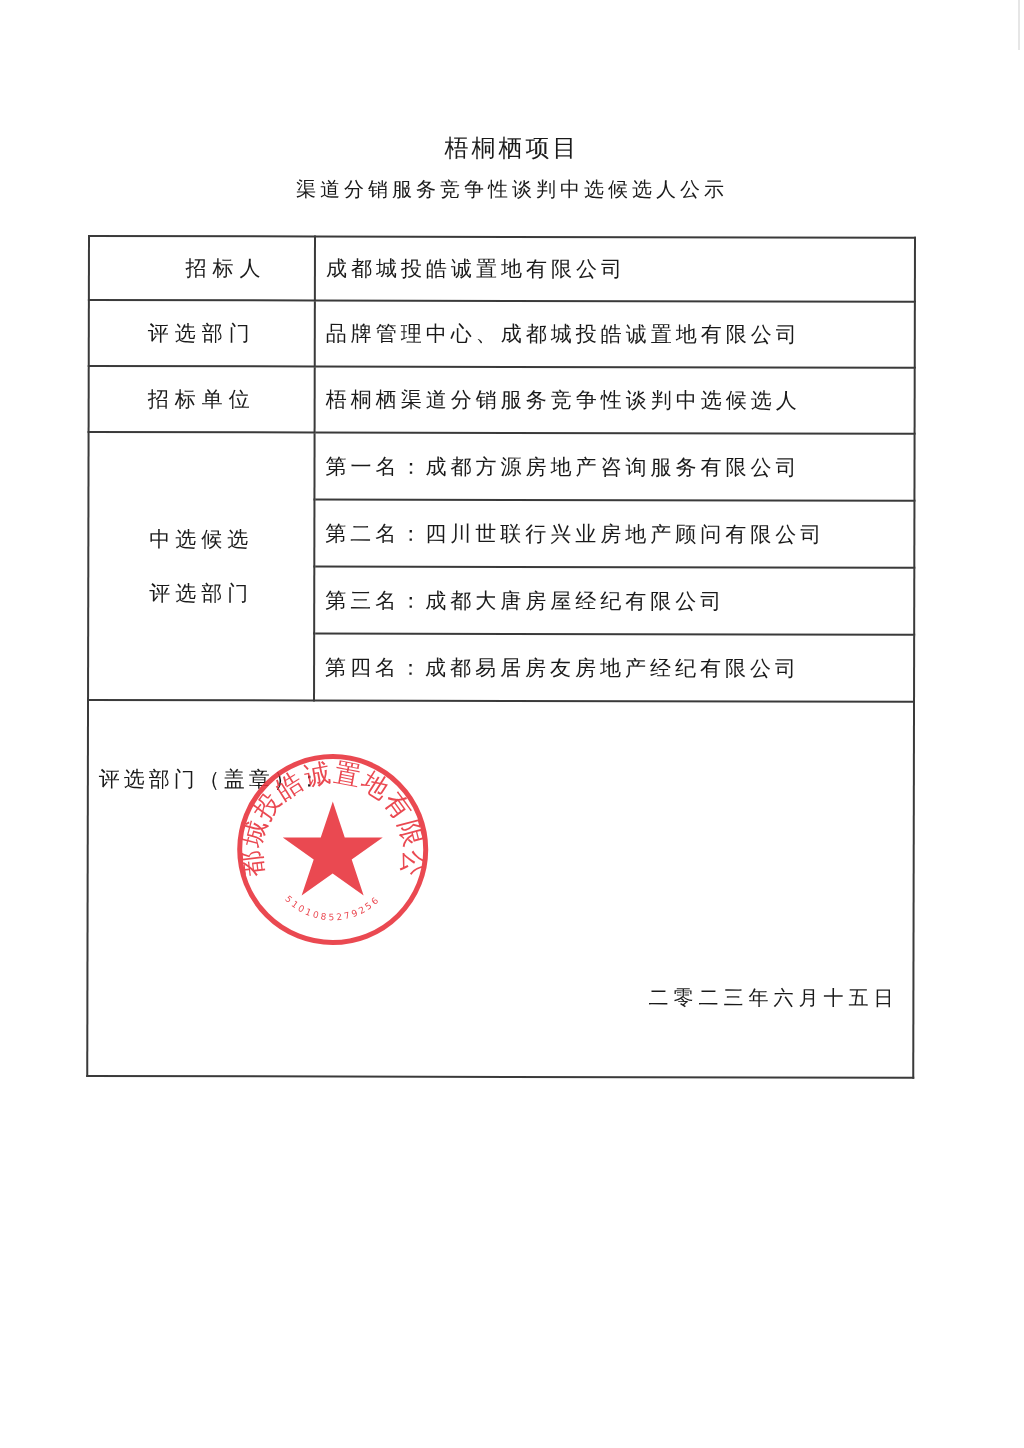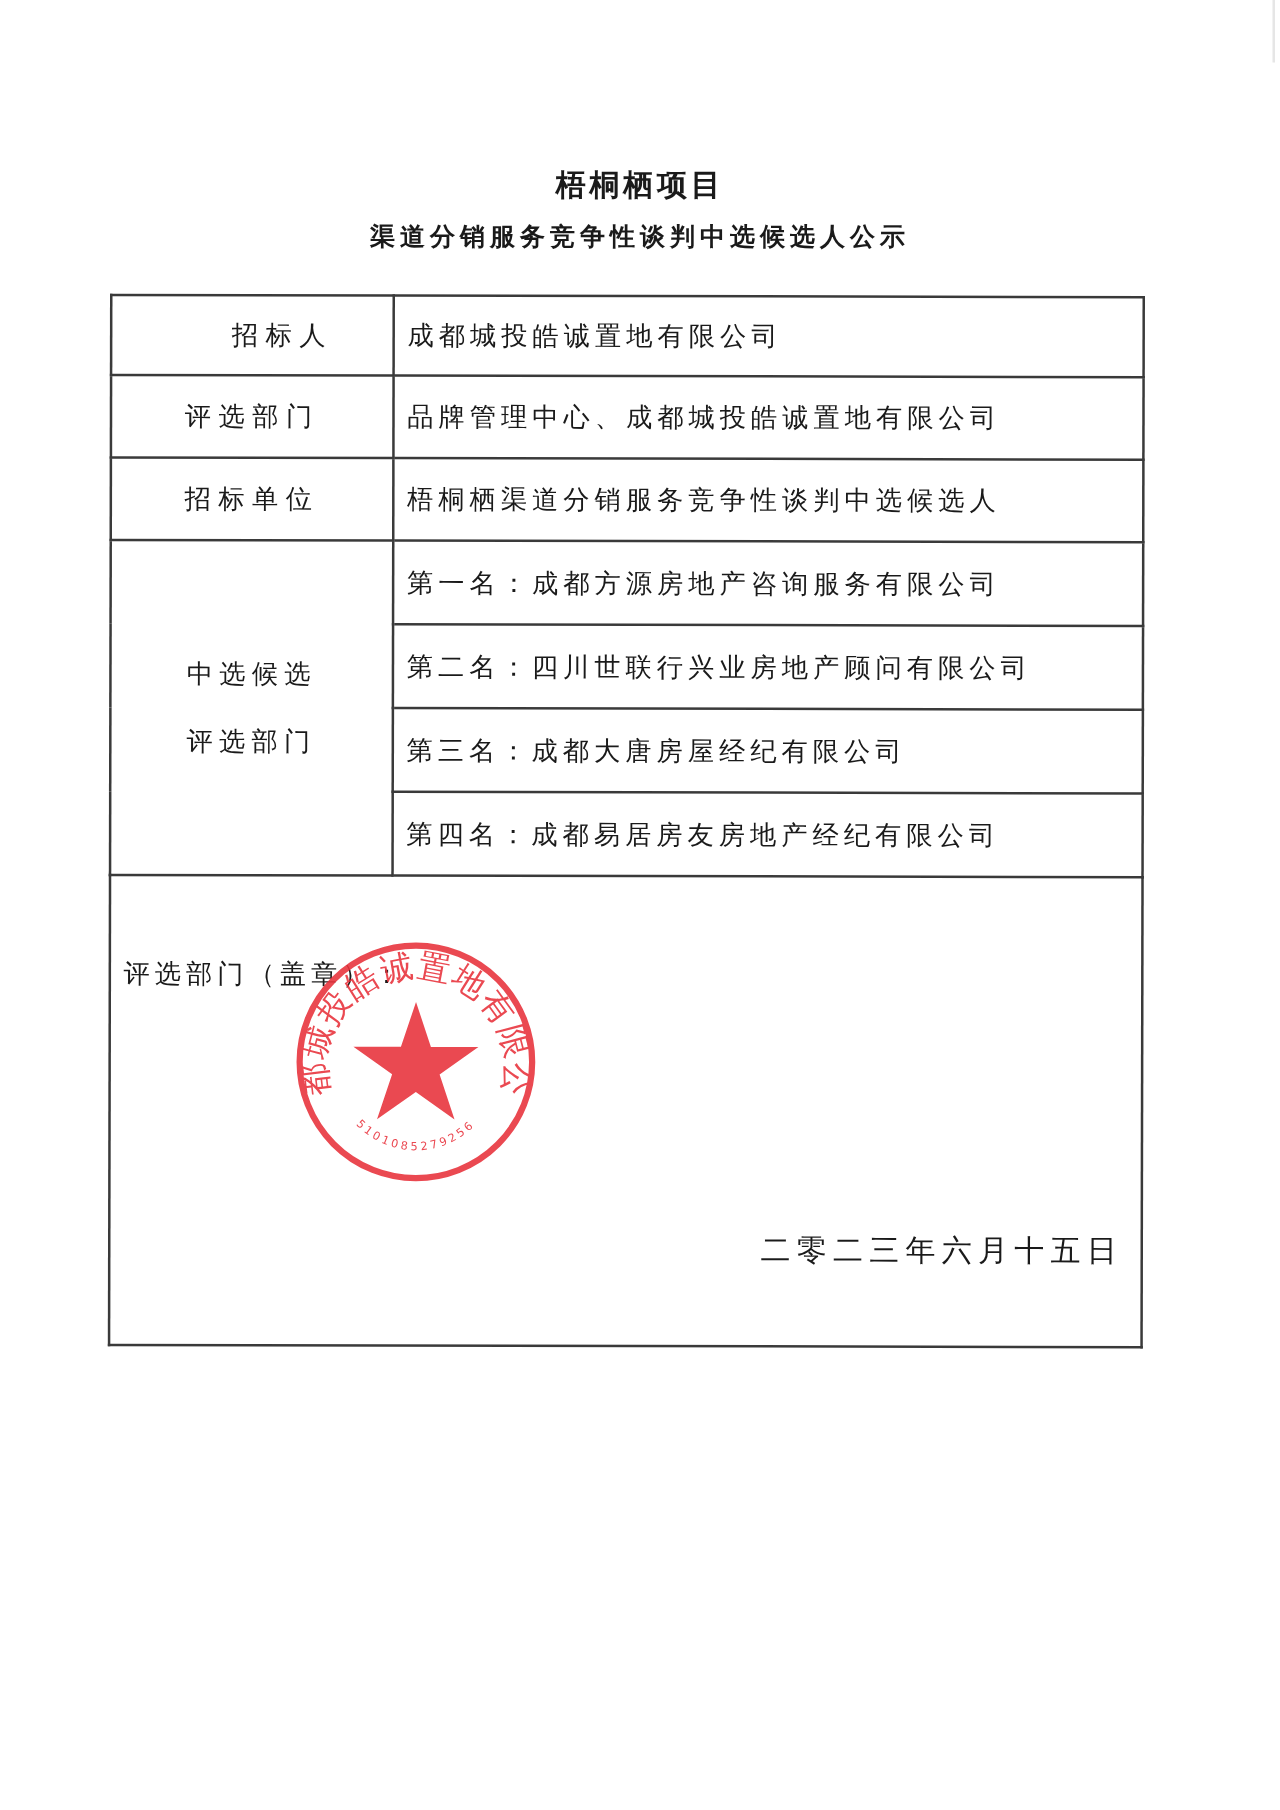--- a/index.html
+++ b/index.html
@@ -11,21 +11,21 @@
       font-family: "DejaVu Serif", "Liberation Serif", serif;
       color: #1a1a1a;
     }
     .page-edge {
       position: absolute; right: 4px; top: 0; width: 2px; height: 50px;
       background: #e6e6e6;
     }
     .title {
       position: absolute; left: 0; width: 1024px; text-align: center;
       font-family: "DejaVu Sans", "Liberation Sans", sans-serif;
-      font-weight: bold; color: #1a1a1a;
+      font-weight: normal; color: #1a1a1a;
     }
     .title-1 { top: 132px; font-size: 24px; letter-spacing: 3px; }
     .title-2 { top: 176px; font-size: 20px; letter-spacing: 4px; }
 
     .sheet {
       position: absolute; left: 88px; top: 235px; width: 828px; height: 842px;
       transform: rotate(0.12deg);
       transform-origin: top left;
     }
     table.info {
@@ -51,21 +51,21 @@
     .sign-box {
       position: absolute; left: 0; top: 464px; width: 824px; height: 376px;
       border: 2px solid #3a3a3a; border-top: none;
     }
     .sign-label {
       position: absolute; left: 10px; top: 66px;
       font-size: 21px; letter-spacing: 4px;
     }
     .date {
       position: absolute; right: 14px; top: 284px;
-      font-size: 24px; letter-spacing: 5px;
+      font-size: 20px; letter-spacing: 5px;
     }
     .seal {
       position: absolute; left: 144px; top: 50px; width: 200px; height: 200px;
       opacity: 0.88;
     }
   </style>
 </head>
 <body>
 
 <div class="page-edge"></div>

